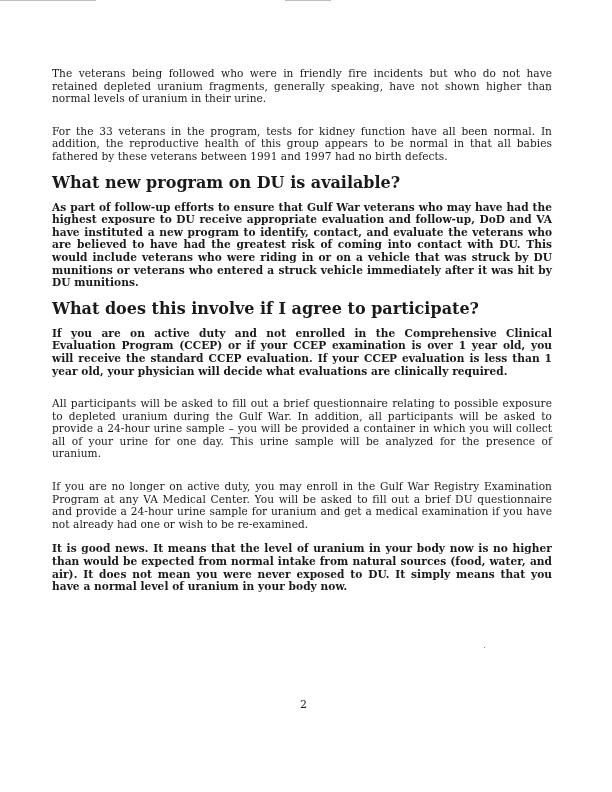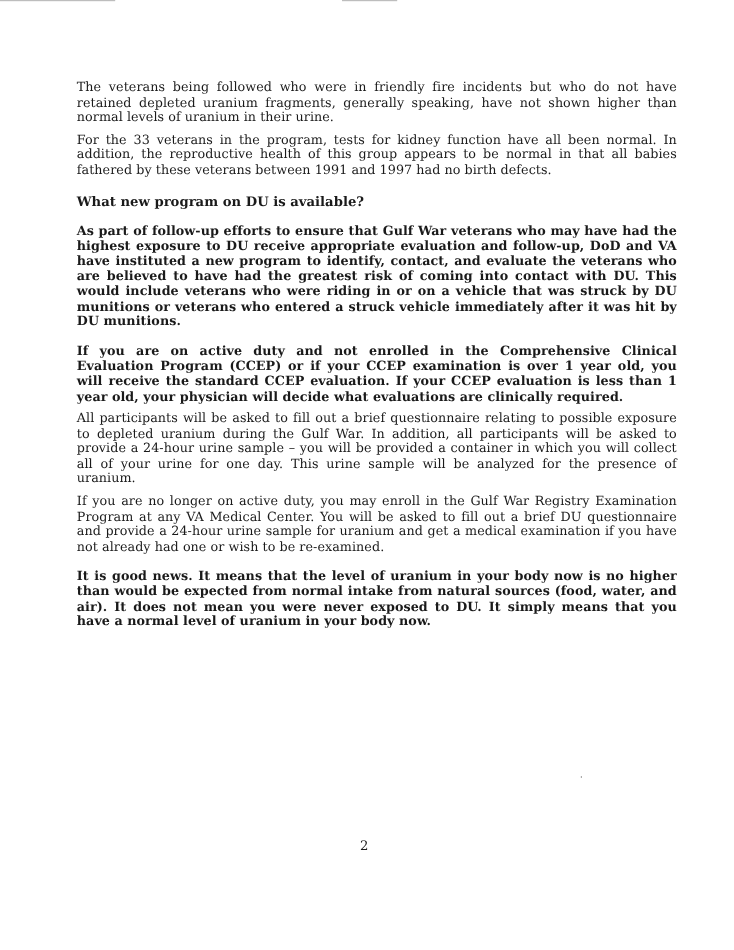--- a/index.html
+++ b/index.html
@@ -18,38 +18,38 @@
     .scan-mark {
       position: absolute;
       top: 0;
       height: 1px;
       background: #bdbdbd;
     }
     .scan-mark.left { left: 0; width: 96px; }
     .scan-mark.mid { left: 285px; width: 46px; }
     .page {
       position: absolute;
-      left: 64px;
+      left: 52px;
       top: 67px;
       width: 500px;
     }
     p {
       margin: 0;
       font-size: 10.6px;
       line-height: 12.6px;
       text-align: justify;
       letter-spacing: 0.05px;
     }
     h3 {
       margin: 0;
-      font-size: 11px;
+      font-size: 16px;
       line-height: 13px;
       font-weight: bold;
     }
-    .gap-p { margin-top: 6px; }
+    .gap-p { margin-top: 20px; }
     .gap-h { margin-top: 13px; }
     .gap-after-h { margin-top: 12px; font-weight: bold; }
     .page-number {
       position: absolute;
       left: 300px;
       top: 698px;
       font-size: 11px;
       font-family: "DejaVu Serif", "Liberation Serif", serif;
     }
     .speck {
@@ -63,20 +63,21 @@
 <body>
 
 <div class="scan-mark left"></div>
 <div class="scan-mark mid"></div>
 
 <div class="page">
   <p>The veterans being followed who were in friendly fire incidents but who do not have retained depleted uranium fragments, generally speaking, have not shown higher than normal levels of uranium in their urine.</p>
   <p class="gap-p">For the 33 veterans in the program, tests for kidney function have all been normal.  In addition, the reproductive health of this group appears to be normal in that all babies fathered by these veterans between 1991 and 1997 had no birth defects.</p>
   <h3 class="gap-h">What new program on DU is available?</h3>
   <p class="gap-after-h">As part of follow-up efforts to ensure that Gulf War veterans who may have had the highest exposure to DU receive appropriate evaluation and follow-up, DoD and VA have instituted a new program to identify, contact, and evaluate the veterans who are believed to have had the greatest risk of coming into contact with DU.  This would include veterans who were riding in or on a vehicle that was struck by DU munitions or veterans who entered a struck vehicle immediately after it was hit by DU munitions.</p>
+  <h3 class="gap-h">What does this involve if I agree to participate?</h3>
   <p class="gap-after-h">If you are on active duty and not enrolled in the Comprehensive Clinical Evaluation Program (CCEP) or if your CCEP examination is over 1 year old, you will receive the standard CCEP evaluation.  If your CCEP evaluation is less than 1 year old, your physician will decide what evaluations are clinically required.</p>
   <p class="gap-p">All participants will be asked to fill out a brief questionnaire relating to possible exposure to depleted uranium during the Gulf War.  In addition, all participants will be asked to provide a 24-hour urine sample – you will be provided a container in which you will collect all of your urine for one day.  This urine sample will be analyzed for the presence of uranium.</p>
   <p class="gap-p">If you are no longer on active duty, you may enroll in the Gulf War Registry Examination Program at any VA Medical Center.  You will be asked to fill out a brief DU questionnaire and provide a 24-hour urine sample for uranium and get a medical examination if you have not already had one or wish to be re-examined.</p>
   <p class="gap-after-h">It is good news.  It means that the level of uranium in your body now is no higher than would be expected from normal intake from natural sources (food, water, and air).  It does not mean you were never exposed to DU.  It simply means that you have a normal level of uranium in your body now.</p>
 </div>
 
 <div class="speck" style="left:548px; top:90px;"></div>
 <div class="speck" style="left:484px; top:647px;"></div>
 
 <div class="page-number">2</div>

